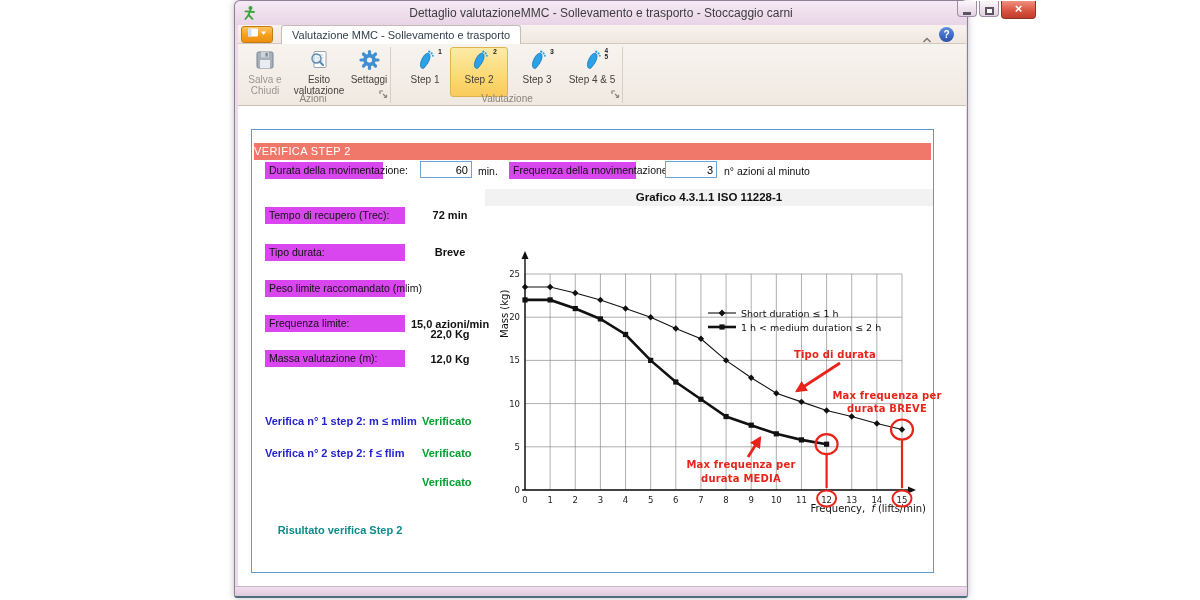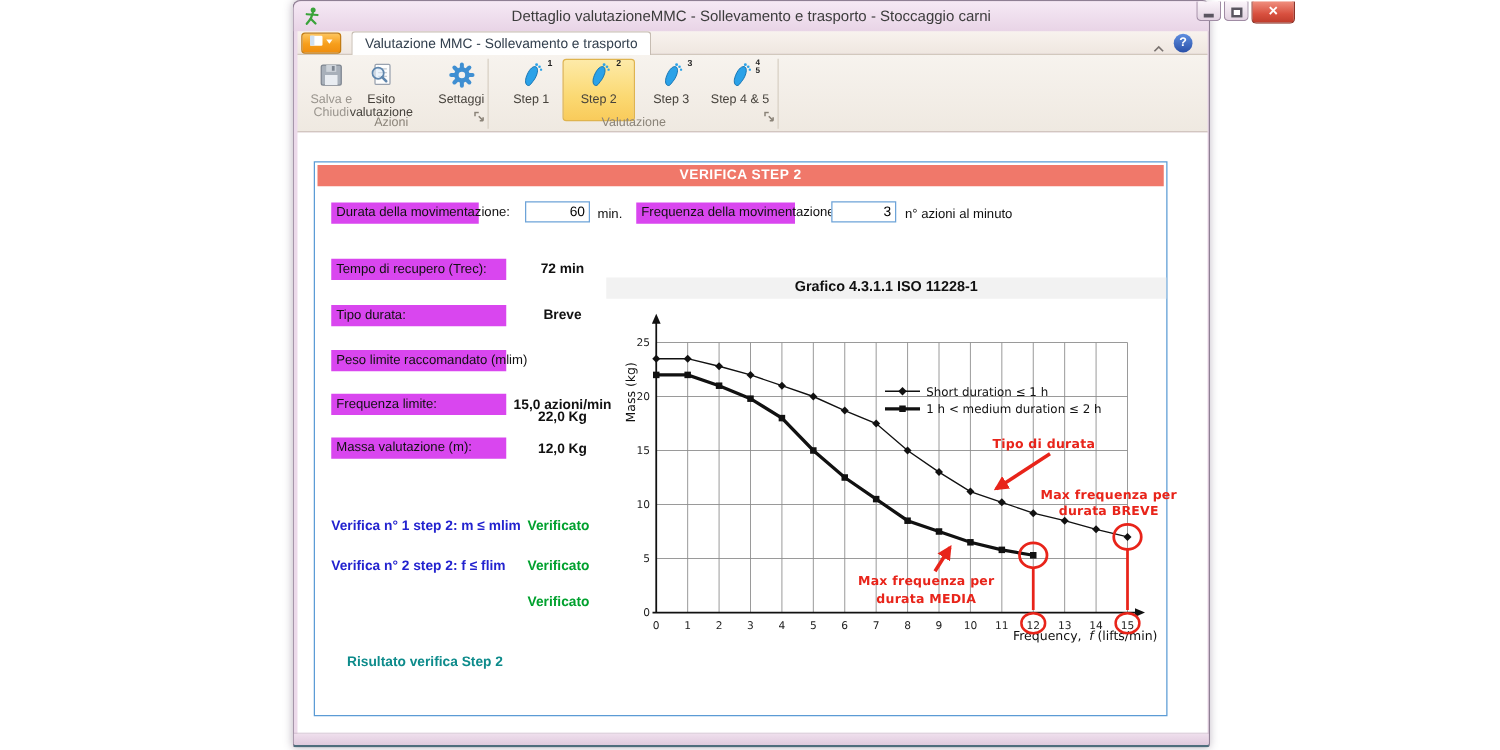--- a/index.html
+++ b/index.html
@@ -53,35 +53,35 @@
   .rbtn.disabled { color:#9a958e; cursor:default; }
   .rbtn.selected { background:linear-gradient(#fdeaa8,#fbd973 60%,#f9cb5b);
                    border:1px solid #dfb44e; padding-top:1px; }
   .stepnum { position:absolute; right:6px; top:-1px; font-size:7px; font-weight:bold; color:#222; line-height:7px; }
   .stepnum2 { position:absolute; right:4px; top:-1px; font-size:6.5px; font-weight:bold; color:#222; line-height:6px; text-align:right; }
 
   
   .client { position:absolute; left:3px; top:105px; width:728px; height:483px; background:#fff; }
   .panel { position:absolute; left:13px; top:23px; width:683px; height:444px;
            border:1px solid #5b9bd5; background:#fff; }
-  .vheader { position:absolute; left:2px; top:2px; width:677px; height:17px; background:#f0786a;
-             color:#fff; font-weight:bold; font-size:11px; letter-spacing:.4px;
-             text-align:center; line-height:17px; }
+  .vheader { position:absolute; left:2px; top:13px; width:677px; height:17px; background:#f0786a;
+             color:#fff; font-weight:normal; font-size:11px; letter-spacing:.4px;
+             text-align:left; line-height:17px; }
   .glabel { position:absolute; background:#d946ef; font-size:10.5px; color:#111;
             line-height:17px; padding-left:4px; height:17px; white-space:nowrap; }
   .finput { position:absolute; height:17px; width:52px; border:1px solid #6da3d8; background:#fff;
             font-size:11px; text-align:right; padding-right:3px; font-family:"Liberation Sans",sans-serif; }
   .unit { position:absolute; font-size:10.5px; color:#111; white-space:nowrap; }
   .fval { position:absolute; left:150px; width:96px; text-align:center; font-size:11px;
           font-weight:bold; color:#111; white-space:nowrap; }
   .chk { position:absolute; left:13px; width:155px; font-size:11px; font-weight:bold;
          color:#2323cf; white-space:nowrap; }
   .chk.teal { color:#0d8b8b; text-align:center; width:150px;margin-top:48px; }
   .chkres { position:absolute; left:170px; width:70px; font-size:11px; font-weight:bold; color:#00a12e; }
-  .chartheader { position:absolute; left:233px; top:92px; width:448px; height:17px; background:#f2f2f2;
+  .chartheader { position:absolute; left:233px; top:59px; width:448px; height:17px; background:#f2f2f2;
                  font-size:11.5px; font-weight:bold; text-align:center; line-height:17px; color:#111; }
   #chart-svg { position:absolute; left:240px; top:116px; }
   #chart-svg text { font-family:"DejaVu Sans", sans-serif; }
   .tick { font-size:8.5px; fill:#222; }
   .leg  { font-size:9.5px; fill:#111; }
   .alabel { font-size:10px; fill:#111; }
   .ann { font-size:10px; fill:#e8241a; font-weight:600; letter-spacing:.2px; }
 
   .bottomframe { position:absolute; left:0; bottom:0; width:100%; height:10px;
                  background:linear-gradient(#efdfed,#dfcadd); border-top:1px solid #cbb8c9;
@@ -138,21 +138,21 @@
             <rect x="3" y="3" width="16" height="16" rx="1.5" fill="#a8b0ba" stroke="#7d8590"></rect>
             <rect x="7" y="3" width="8" height="5.5" fill="#cdd3da"></rect>
             <rect x="11.5" y="3.8" width="2.2" height="3.8" fill="#7d8590"></rect>
             <rect x="6" y="11" width="10" height="8" fill="#e9edf2"></rect>
           </svg>
         </span>
         <span>Salva e</span><br>
         <span>Chiudi</span>
       </div>
 
-      <div class="rbtn" style="left:41px; width:52px;">
+      <div class="rbtn" style="left:55px; width:52px;">
         <span class="icn">
           <svg width="22" height="22" viewBox="0 0 22 22">
             <rect x="6" y="2.5" width="12" height="16" rx="1" fill="#fdfdfd" stroke="#98a1ae"></rect>
             <g stroke="#c2c8d0" stroke-width="1">
                 <path d="M8.5,6 h7"></path>
                 <path d="M8.5,9 h7"></path>
                 <path d="M8.5,12 h7"></path>
               </g>
             <circle cx="8.5" cy="9.5" r="4.5" fill="rgba(220,235,250,.55)" stroke="#5f86ad" stroke-width="1.4"></circle>
             <path d="M11.7,12.7 L15,16" stroke="#5f86ad" stroke-width="2" stroke-linecap="round"></path>

